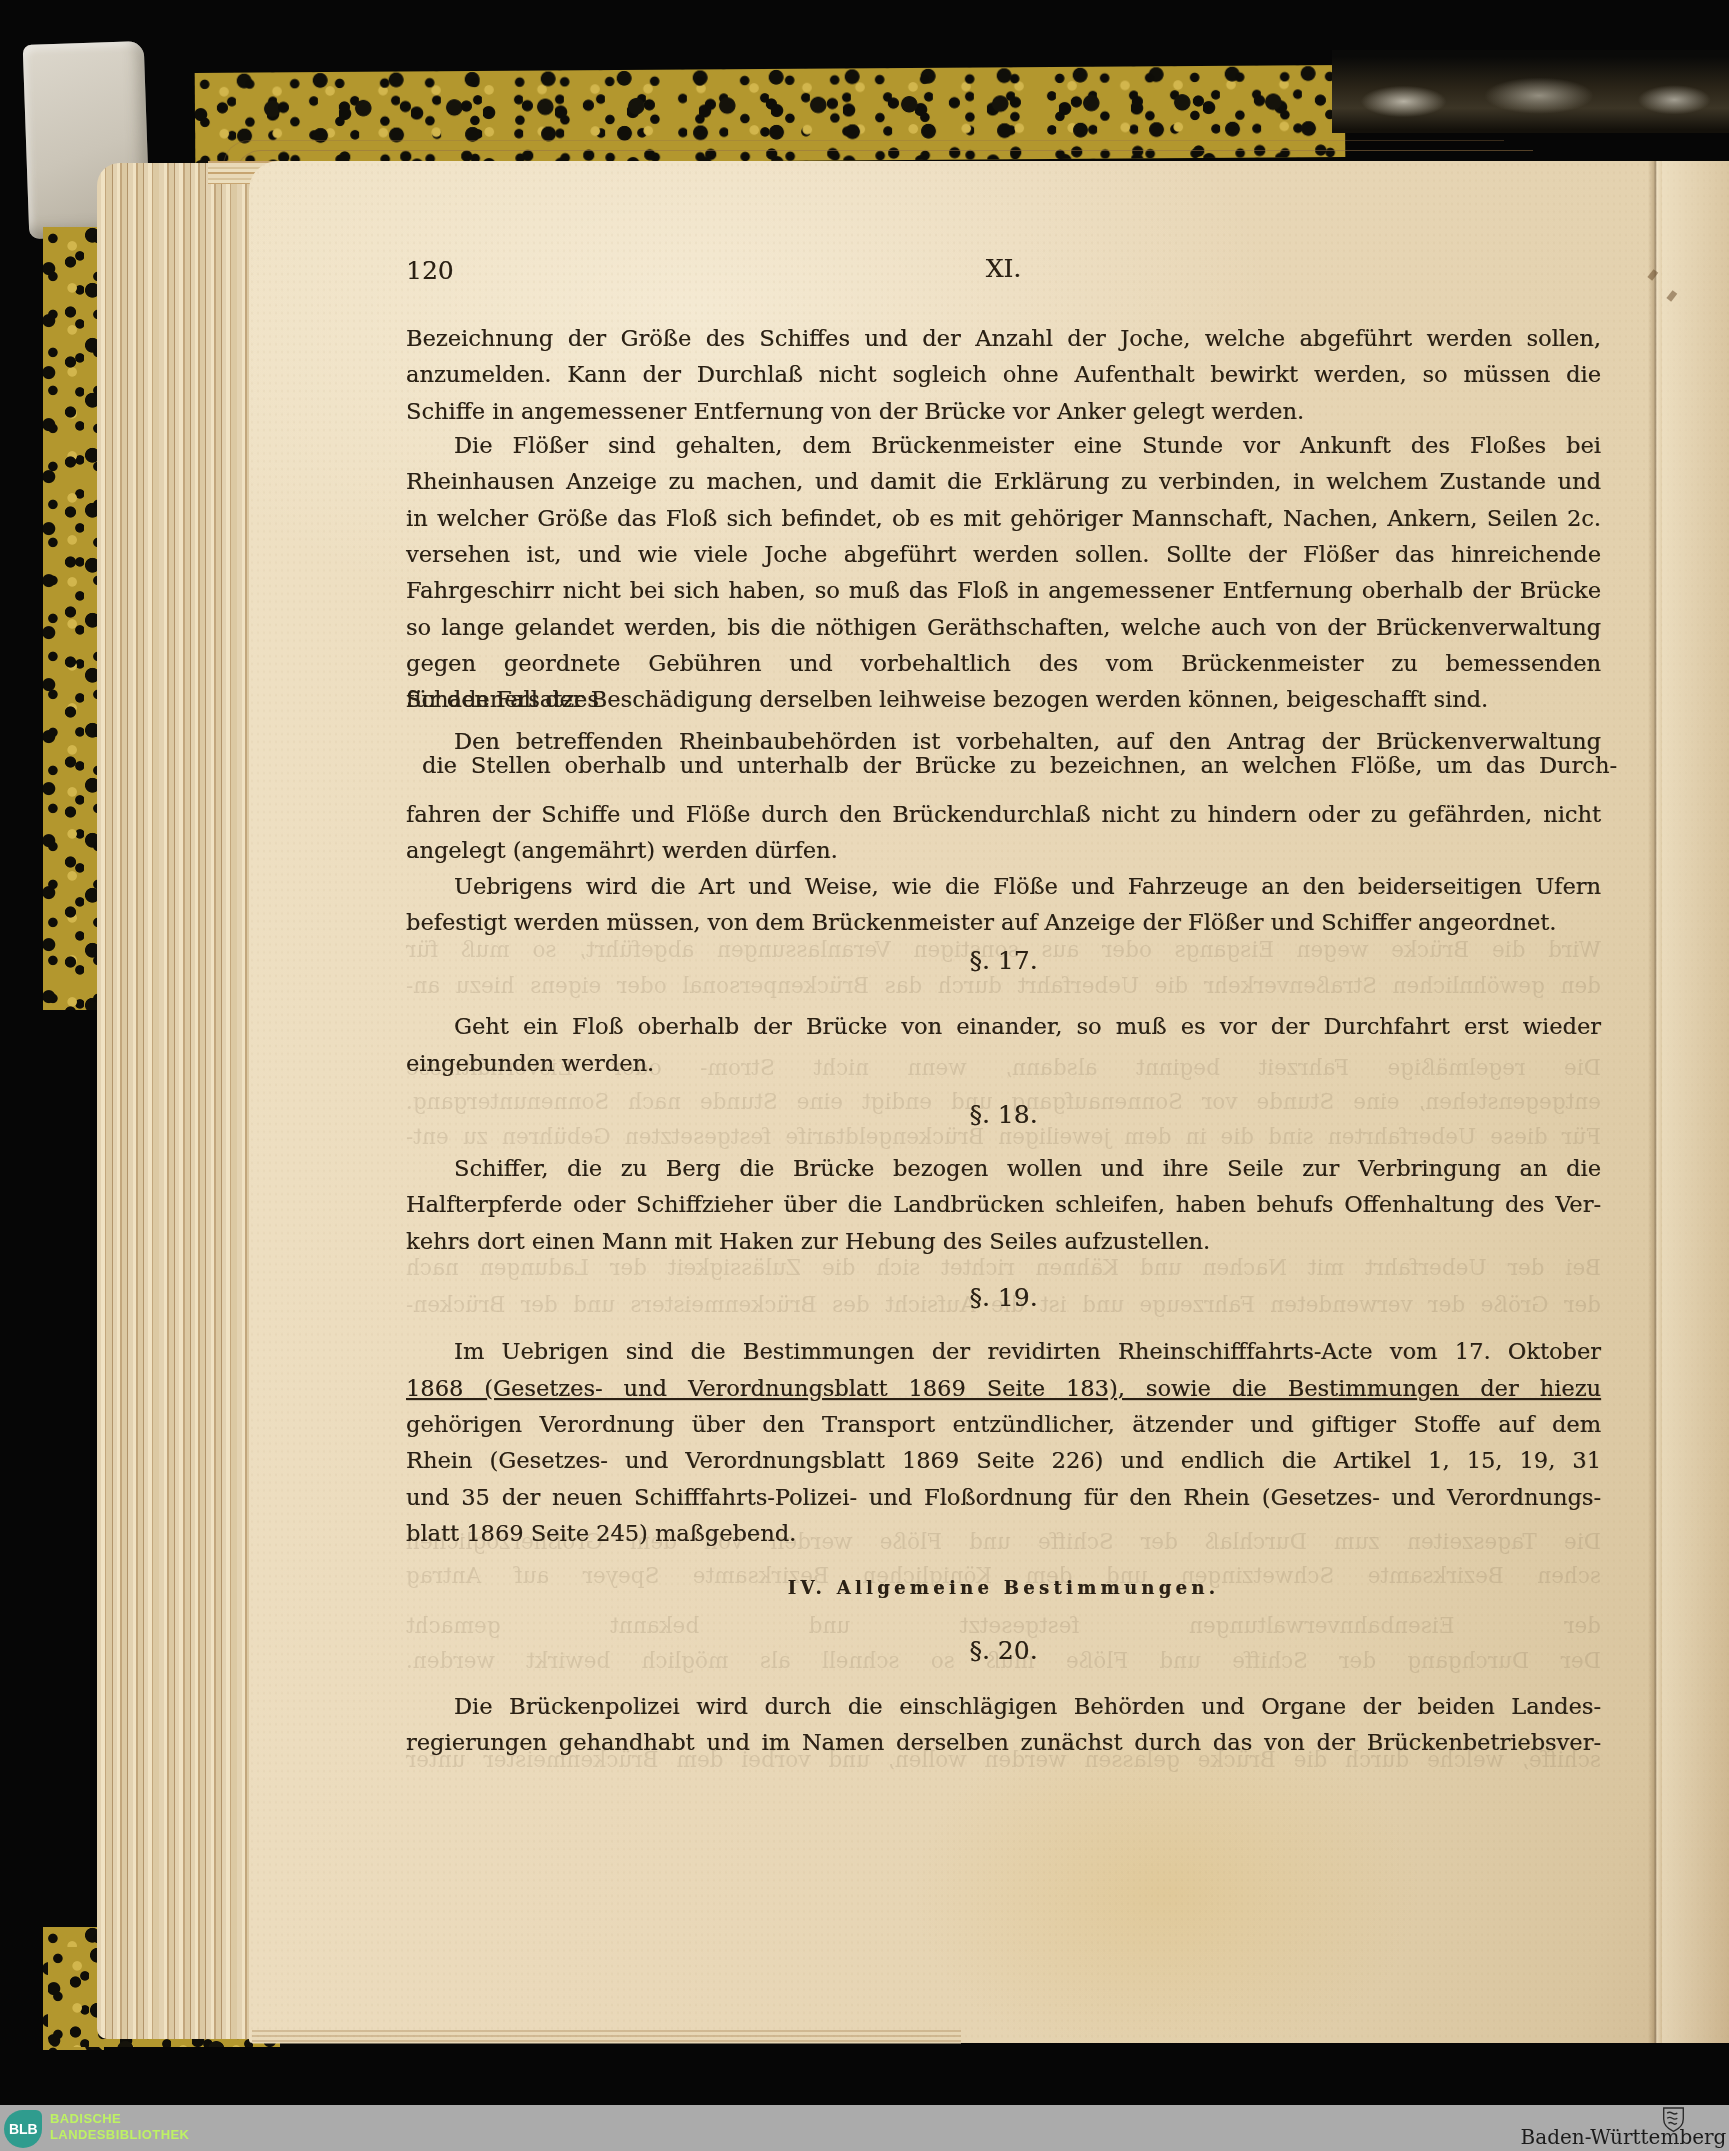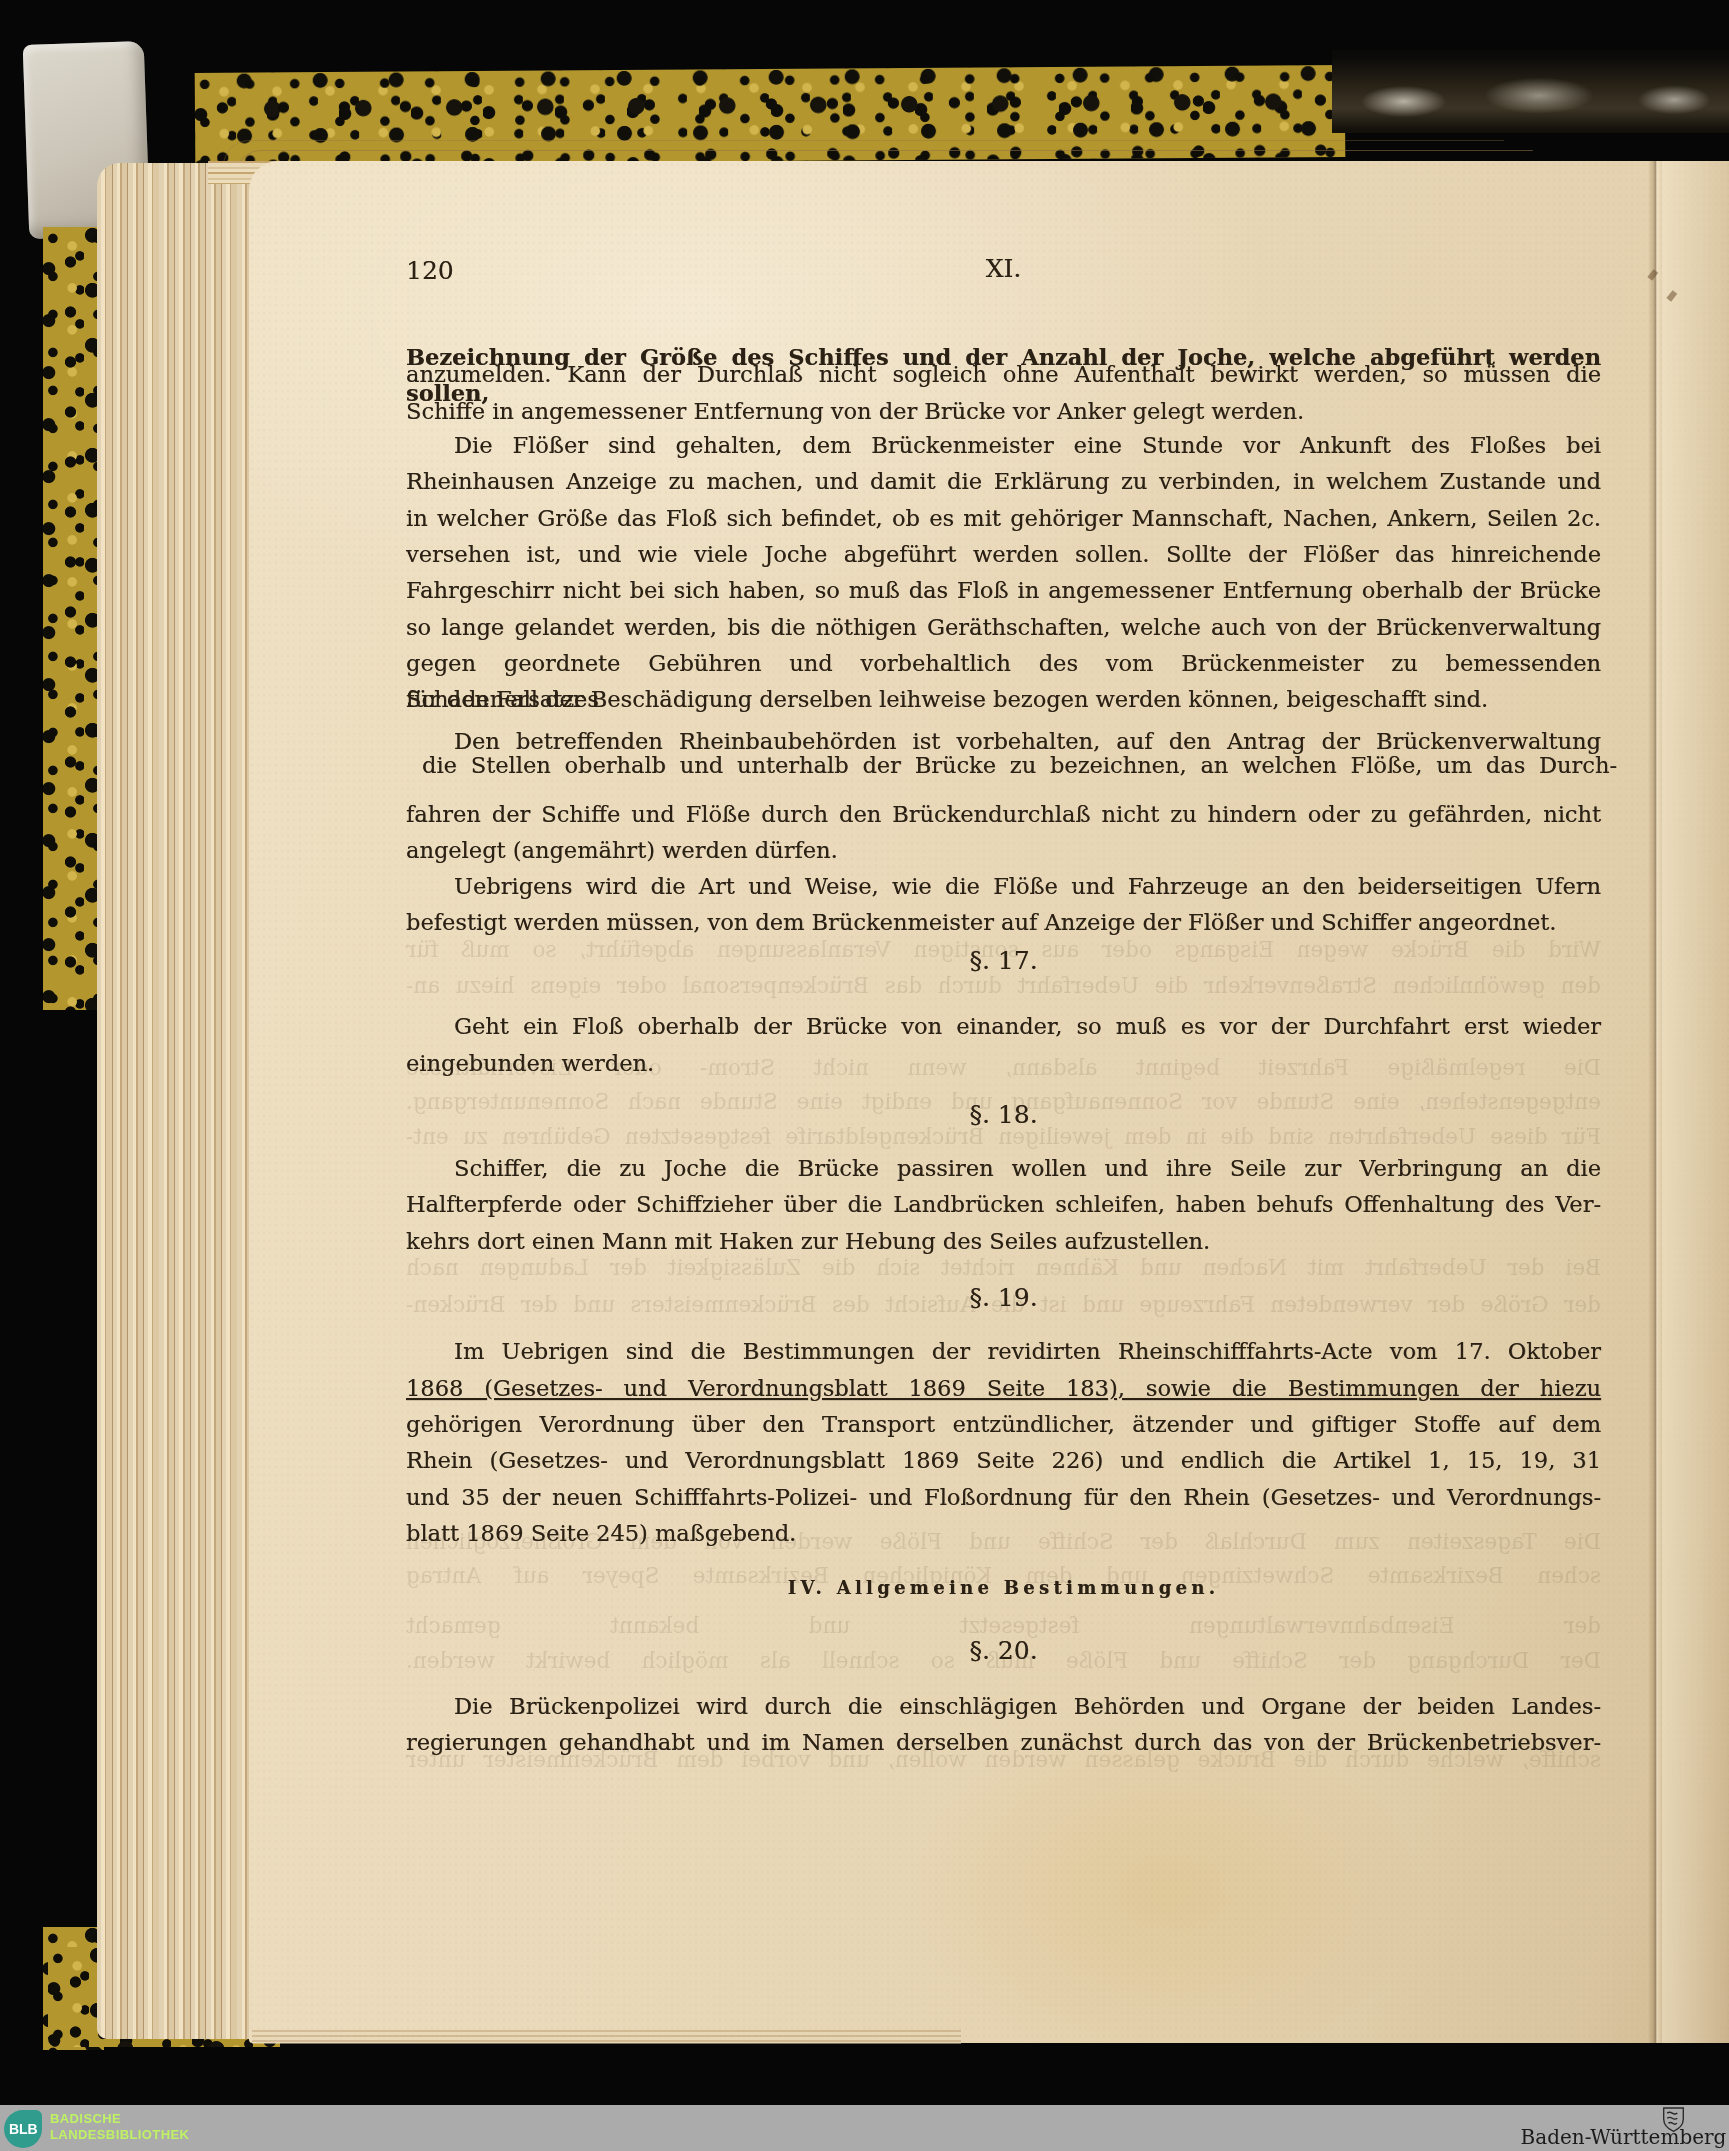--- a/index.html
+++ b/index.html
@@ -119,21 +119,21 @@
   <div class="ghost" style="top:1287px;">der Größe der verwendeten Fahrzeuge und ist die Aufsicht des Brückenmeisters und der Brücken-</div>
   <div class="ghost" style="top:1524px;">Die Tageszeiten zum Durchlaß der Schiffe und Flöße werden von dem Großherzoglichen</div>
   <div class="ghost" style="top:1558px;">schen Bezirksamte Schwetzingen und dem Königlichen Bezirksamte Speyer auf Antrag</div>
   <div class="ghost" style="top:1608px;">der Eisenbahnverwaltungen festgesetzt und bekannt gemacht</div>
   <div class="ghost" style="top:1643px;">Der Durchgang der Schiffe und Flöße muß so schnell als möglich bewirkt werden.</div>
   <div class="ghost" style="top:1742px;">schiffe, welche durch die Brücke gelassen werden wollen, und vorbei dem Brückenmeister unter</div>
 
   <div class="ink pagehead-num">120</div>
   <div class="ink pagehead-chap">XI.</div>
 
-  <div class="ink textline" style="top:339px;font-weight:bold;">Bezeichnung der Größe des Schiffes und der Anzahl der Joche, welche abgeführt werden sollen,</div>
+  <div class="ink textline" style="top:320px;">Bezeichnung der Größe des Schiffes und der Anzahl der Joche, welche abgeführt werden sollen,</div>
   <div class="ink textline" style="top:356px;">anzumelden. Kann der Durchlaß nicht sogleich ohne Aufenthalt bewirkt werden, so müssen die</div>
   <div class="ink textline lastline" style="top:393px;">Schiffe in angemessener Entfernung von der Brücke vor Anker gelegt werden.</div>
 
   <div class="ink textline firstline" style="top:427px;">Die Flößer sind gehalten, dem Brückenmeister eine Stunde vor Ankunft des Floßes bei</div>
   <div class="ink textline" style="top:463px;">Rheinhausen Anzeige zu machen, und damit die Erklärung zu verbinden, in welchem Zustande und</div>
   <div class="ink textline" style="top:500px;">in welcher Größe das Floß sich befindet, ob es mit gehöriger Mannschaft, Nachen, Ankern, Seilen 2c.</div>
   <div class="ink textline" style="top:536px;">versehen ist, und wie viele Joche abgeführt werden sollen. Sollte der Flößer das hinreichende</div>
   <div class="ink textline" style="top:572px;">Fahrgeschirr nicht bei sich haben, so muß das Floß in angemessener Entfernung oberhalb der Brücke</div>
   <div class="ink textline" style="top:609px;">so lange gelandet werden, bis die nöthigen Geräthschaften, welche auch von der Brückenverwaltung</div>
   <div class="ink textline" style="top:645px;">gegen geordnete Gebühren und vorbehaltlich des vom Brückenmeister zu bemessenden Schadenersatzes</div>
@@ -147,21 +147,21 @@
   <div class="ink textline firstline" style="top:868px;">Uebrigens wird die Art und Weise, wie die Flöße und Fahrzeuge an den beiderseitigen Ufern</div>
   <div class="ink textline lastline" style="top:904px;">befestigt werden müssen, von dem Brückenmeister auf Anzeige der Flößer und Schiffer angeordnet.</div>
 
   <div class="ink sectmark" style="top:946px;">§. 17.</div>
 
   <div class="ink textline firstline" style="top:1008px;">Geht ein Floß oberhalb der Brücke von einander, so muß es vor der Durchfahrt erst wieder</div>
   <div class="ink textline lastline" style="top:1045px;">eingebunden werden.</div>
 
   <div class="ink sectmark" style="top:1100px;">§. 18.</div>
 
-  <div class="ink textline firstline" style="top:1150px;">Schiffer, die zu Joche die Brücke passiren wollen und ihre Seile zur Verbringung an die</div>
+  <div class="ink textline firstline" style="top:1150px;">Schiffer, die zu Berg die Brücke bezogen wollen und ihre Seile zur Verbringung an die</div>
   <div class="ink textline" style="top:1186px;">Halfterpferde oder Schiffzieher über die Landbrücken schleifen, haben behufs Offenhaltung des Ver-</div>
   <div class="ink textline lastline" style="top:1223px;">kehrs dort einen Mann mit Haken zur Hebung des Seiles aufzustellen.</div>
 
   <div class="ink sectmark" style="top:1283px;">§. 19.</div>
 
   <div class="ink textline firstline" style="top:1333px;">Im Uebrigen sind die Bestimmungen der revidirten Rheinschifffahrts-Acte vom 17. Oktober</div>
   <div class="ink textline" style="top:1370px;text-decoration:underline;">1868 (Gesetzes- und Verordnungsblatt 1869 Seite 183), sowie die Bestimmungen der hiezu</div>
   <div class="ink textline" style="top:1406px;">gehörigen Verordnung über den Transport entzündlicher, ätzender und giftiger Stoffe auf dem</div>
   <div class="ink textline" style="top:1442px;">Rhein (Gesetzes- und Verordnungsblatt 1869 Seite 226) und endlich die Artikel 1, 15, 19, 31</div>
   <div class="ink textline" style="top:1479px;">und 35 der neuen Schifffahrts-Polizei- und Floßordnung für den Rhein (Gesetzes- und Verordnungs-</div>

